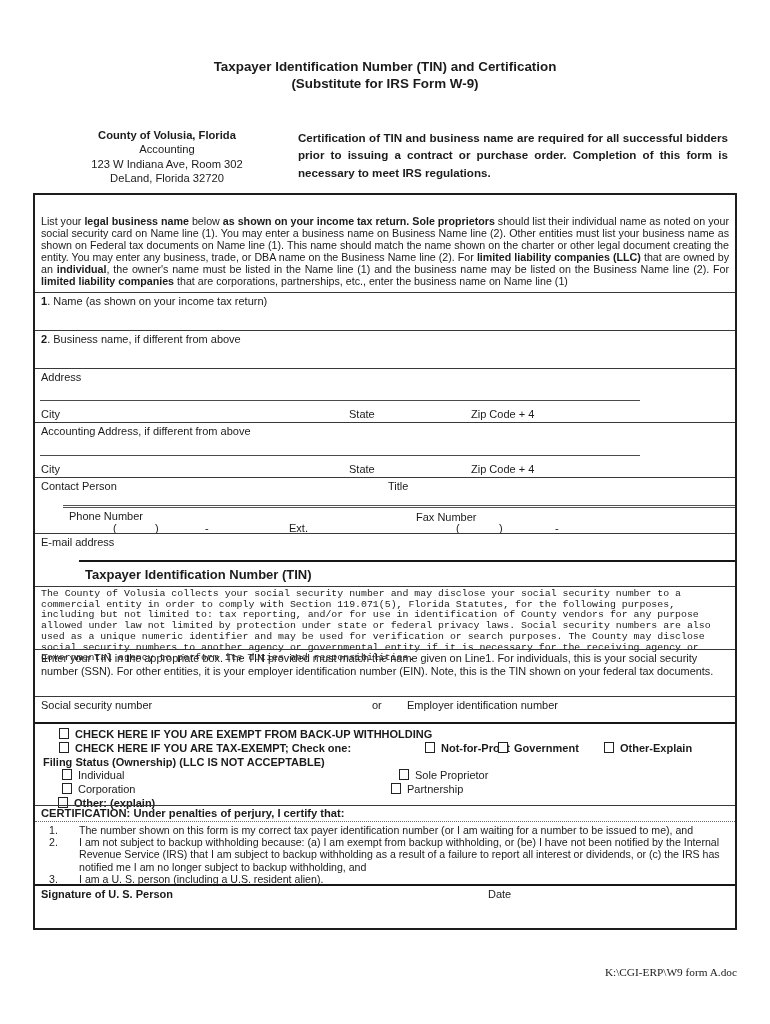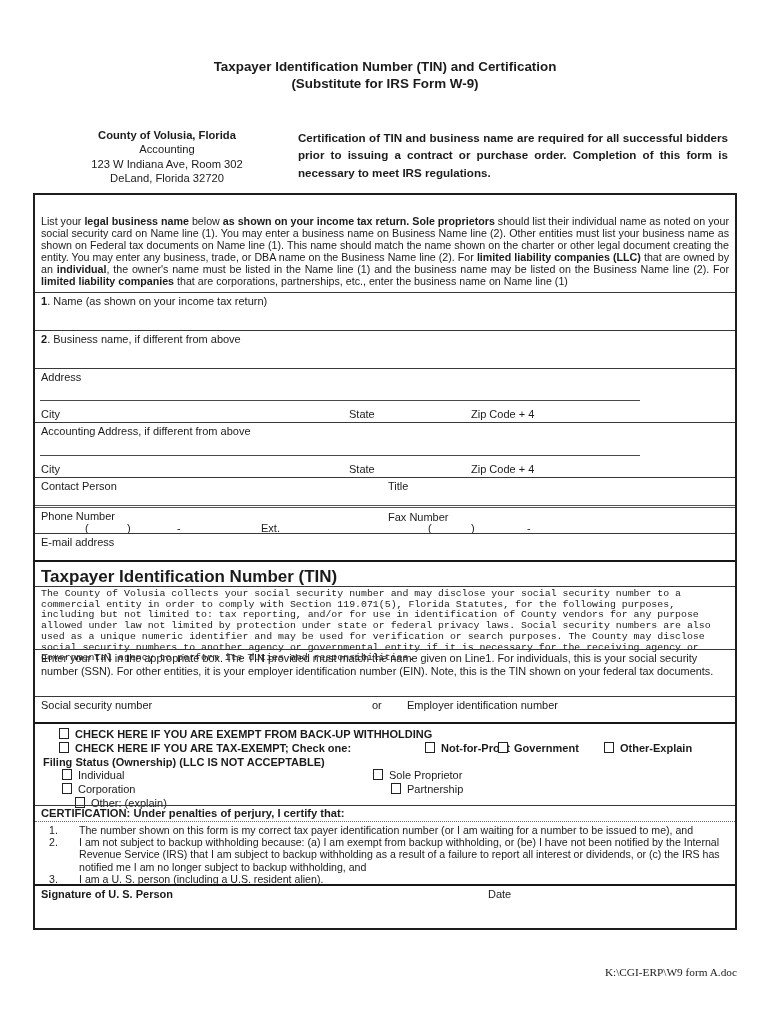--- a/index.html
+++ b/index.html
@@ -20,23 +20,23 @@
   .row{position:relative;box-sizing:border-box;padding:2px 6px;border-top:1.4px solid #383838;}
   .row:first-child{border-top:none;}
   .bt2{border-top:2px solid #161616;}
   .btd{border-top:3px double #555;}
   .h-instr{height:97px;font-size:10.7px;line-height:11.9px;text-align:justify;padding-top:21px;}
   .h-name{height:38px;}
   .h-biz{height:38px;}
   .h-addr{height:54px;}
   .h-remit{height:55px;}
   .h-contact{height:28px;}
-  .h-phone{height:28px;}
+  .h-phone{height:28px;margin-left:28px;}
   .h-email{height:27px;}
-  .h-tinhead{height:26px;font-weight:bold;font-size:17px;padding-top:5px;}
+  .h-tinhead{height:26px;font-weight:bold;font-size:13px;padding-top:5px;margin-left:44px;}
   .h-privacy{height:63px;font-size:9.9px;line-height:10.7px;font-family:Liberation Mono, monospace;}
   .h-entertin{height:47px;font-size:10.9px;line-height:13.3px;}
   .h-ssn{height:26px;}
   .h-checks{height:83px;padding-top:4px;}
   .h-certhead{height:16px;font-weight:bold;font-size:11.2px;padding-top:1px;}
   .h-certlist{height:63px;font-size:10.6px;line-height:12.2px;border-top:1px dotted #6b6b6b;padding-top:2px;}
   .h-sig{height:43px;font-weight:bold;}
   .abs{position:absolute;}
   .fill-line{position:absolute;left:5px;width:600px;border-bottom:1.5px solid #4a4a4a;height:0;}
   .cb{display:inline-block;width:8px;height:9px;border:1.3px solid #222;background:#fff;
@@ -138,27 +138,27 @@
         <span class="cb"></span><span class="b">CHECK HERE IF YOU ARE TAX-EXEMPT;  Check one:</span>
         <span class="abs" style="left:332px;top:0;padding-left:34px;"><span class="cb"></span><span class="b">Not-for-Profit</span></span>
         <span class="abs" style="left:439px;top:0;"><span class="cb"></span><span class="b">Government</span></span>
         <span class="abs" style="left:545px;top:0;"><span class="cb"></span><span class="b">Other-Explain</span></span>
       </div>
       <div class="ckline" style="margin-left:2px;">
         <span class="b">Filing Status (Ownership)  (LLC IS NOT ACCEPTABLE)</span>
       </div>
       <div class="ckline" style="margin-left:21px;">
         <span class="cb"></span><span>Individual</span>
-        <span class="abs" style="left:311px;top:0;"><span class="cb"></span><span>Sole Proprietor</span></span>
+        <span class="abs" style="left:337px;top:0;"><span class="cb"></span><span>Sole Proprietor</span></span>
       </div>
       <div class="ckline" style="margin-left:21px;">
         <span class="cb"></span><span>Corporation</span>
         <span class="abs" style="left:329px;top:0;"><span class="cb"></span><span>Partnership</span></span>
       </div>
-      <div class="ckline" style="margin-left:34px;">
+      <div class="ckline" style="margin-left:17px;font-weight:bold;">
         <span class="cb"></span><span>Other: (explain)</span>
       </div>
     </div>
 
     <div class="row h-certhead">CERTIFICATION:  Under penalties of perjury, I certify that:</div>
 
     <div class="row h-certlist">
       <div class="cert-item">
         <span class="cert-no">1.</span>
         <span class="cert-text">The number shown on this form is my correct tax payer identification number (or I am waiting for a number to be issued to me), and</span>

